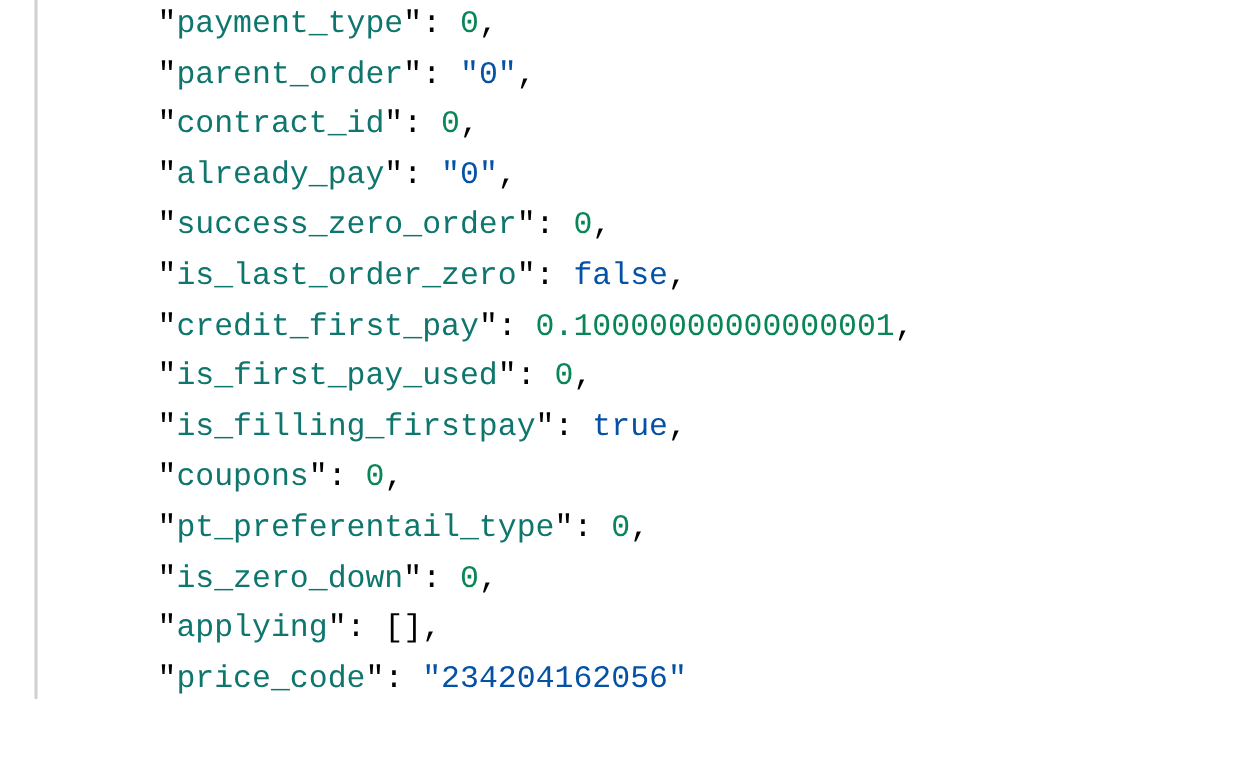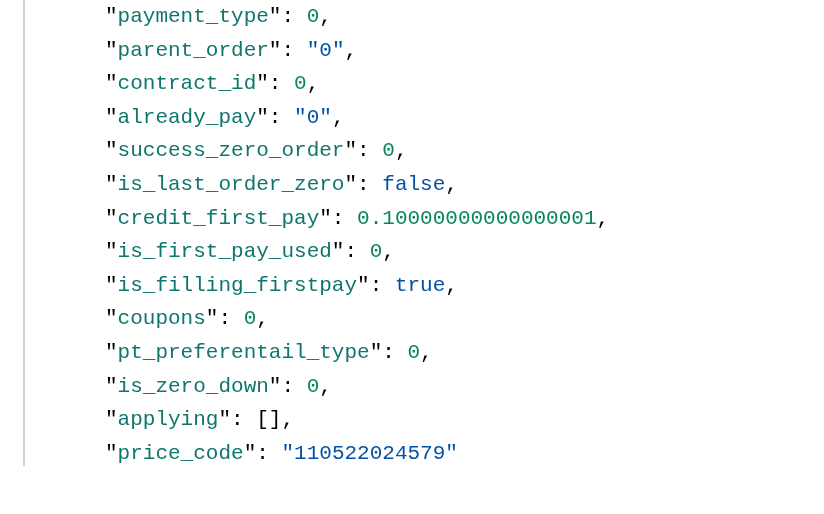--- a/index.html
+++ b/index.html
@@ -47,15 +47,15 @@
       <div><span class="q">"</span><span class="key">already_pay</span><span class="q">"</span><span class="punct">: </span><span class="str">"</span><span class="str">0</span><span class="str">"</span><span class="punct">,</span></div>
       <div><span class="q">"</span><span class="key">success_zero_order</span><span class="q">"</span><span class="punct">: </span><span class="num">0</span><span class="punct">,</span></div>
       <div><span class="q">"</span><span class="key">is_last_order_zero</span><span class="q">"</span><span class="punct">: </span><span class="bool">false</span><span class="punct">,</span></div>
       <div><span class="q">"</span><span class="key">credit_first_pay</span><span class="q">"</span><span class="punct">: </span><span class="num">0.10000000000000001</span><span class="punct">,</span></div>
       <div><span class="q">"</span><span class="key">is_first_pay_used</span><span class="q">"</span><span class="punct">: </span><span class="num">0</span><span class="punct">,</span></div>
       <div><span class="q">"</span><span class="key">is_filling_firstpay</span><span class="q">"</span><span class="punct">: </span><span class="bool">true</span><span class="punct">,</span></div>
       <div><span class="q">"</span><span class="key">coupons</span><span class="q">"</span><span class="punct">: </span><span class="num">0</span><span class="punct">,</span></div>
       <div><span class="q">"</span><span class="key">pt_preferentail_type</span><span class="q">"</span><span class="punct">: </span><span class="num">0</span><span class="punct">,</span></div>
       <div><span class="q">"</span><span class="key">is_zero_down</span><span class="q">"</span><span class="punct">: </span><span class="num">0</span><span class="punct">,</span></div>
       <div><span class="q">"</span><span class="key">applying</span><span class="q">"</span><span class="punct">: </span><span class="punct">[]</span><span class="punct">,</span></div>
-      <div><span class="q">"</span><span class="key">price_code</span><span class="q">"</span><span class="punct">: </span><span class="str">"</span><span class="str">110522024579</span><span class="str">"</span></div>
+      <div><span class="q">"</span><span class="key">price_code</span><span class="q">"</span><span class="punct">: </span><span class="str">"</span><span class="str">234204162056</span><span class="str">"</span></div>
     </div>
 </div>
 
 </body></html>

